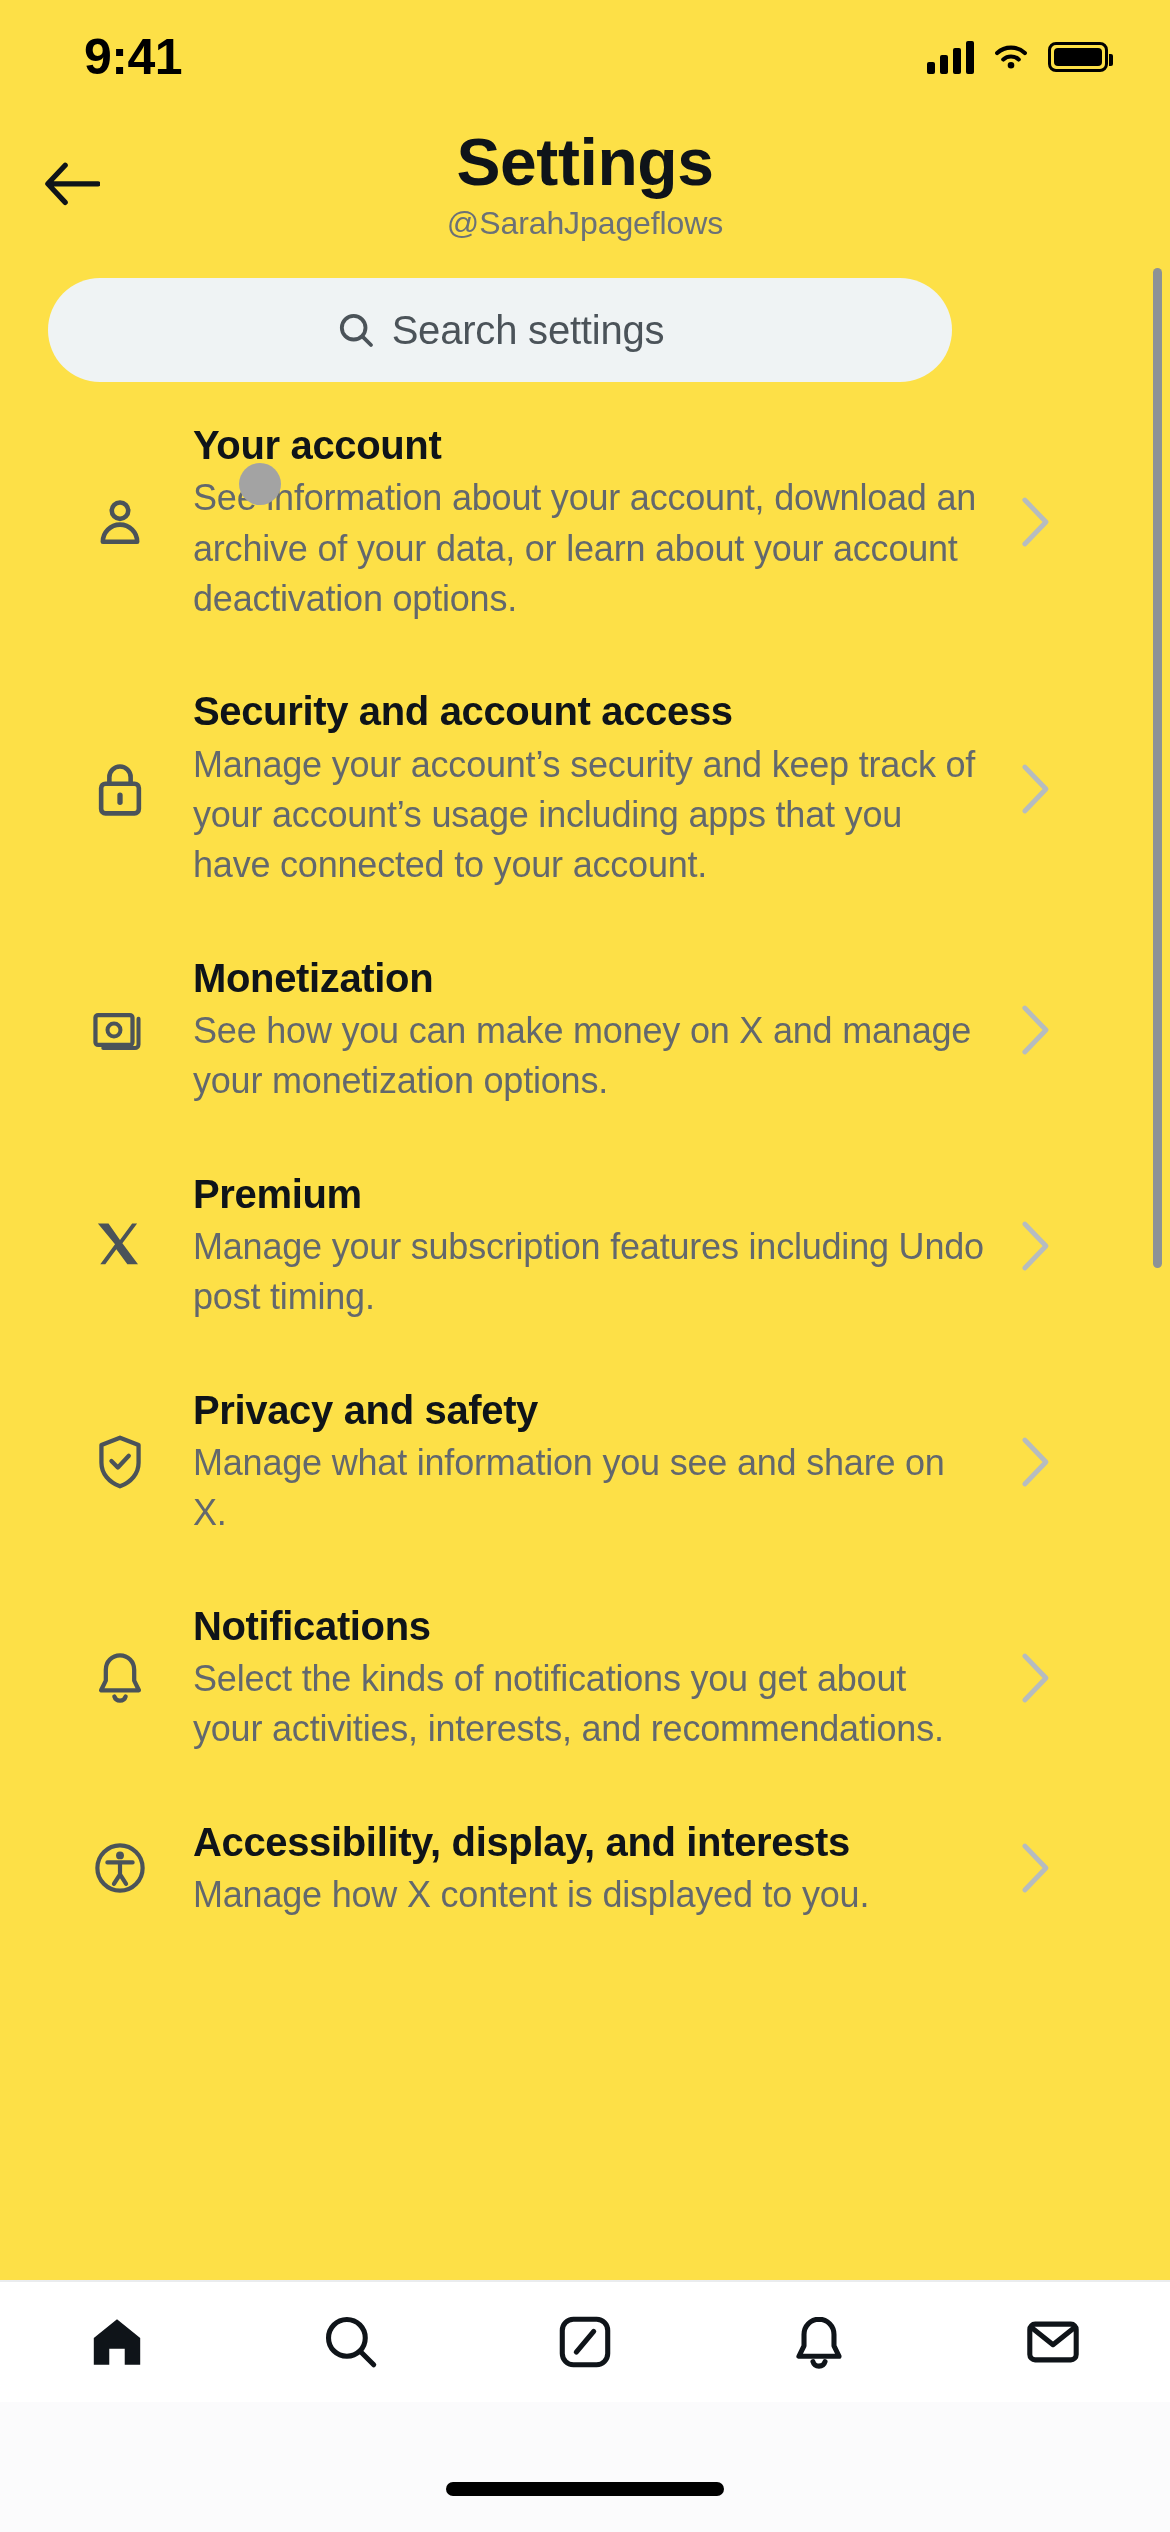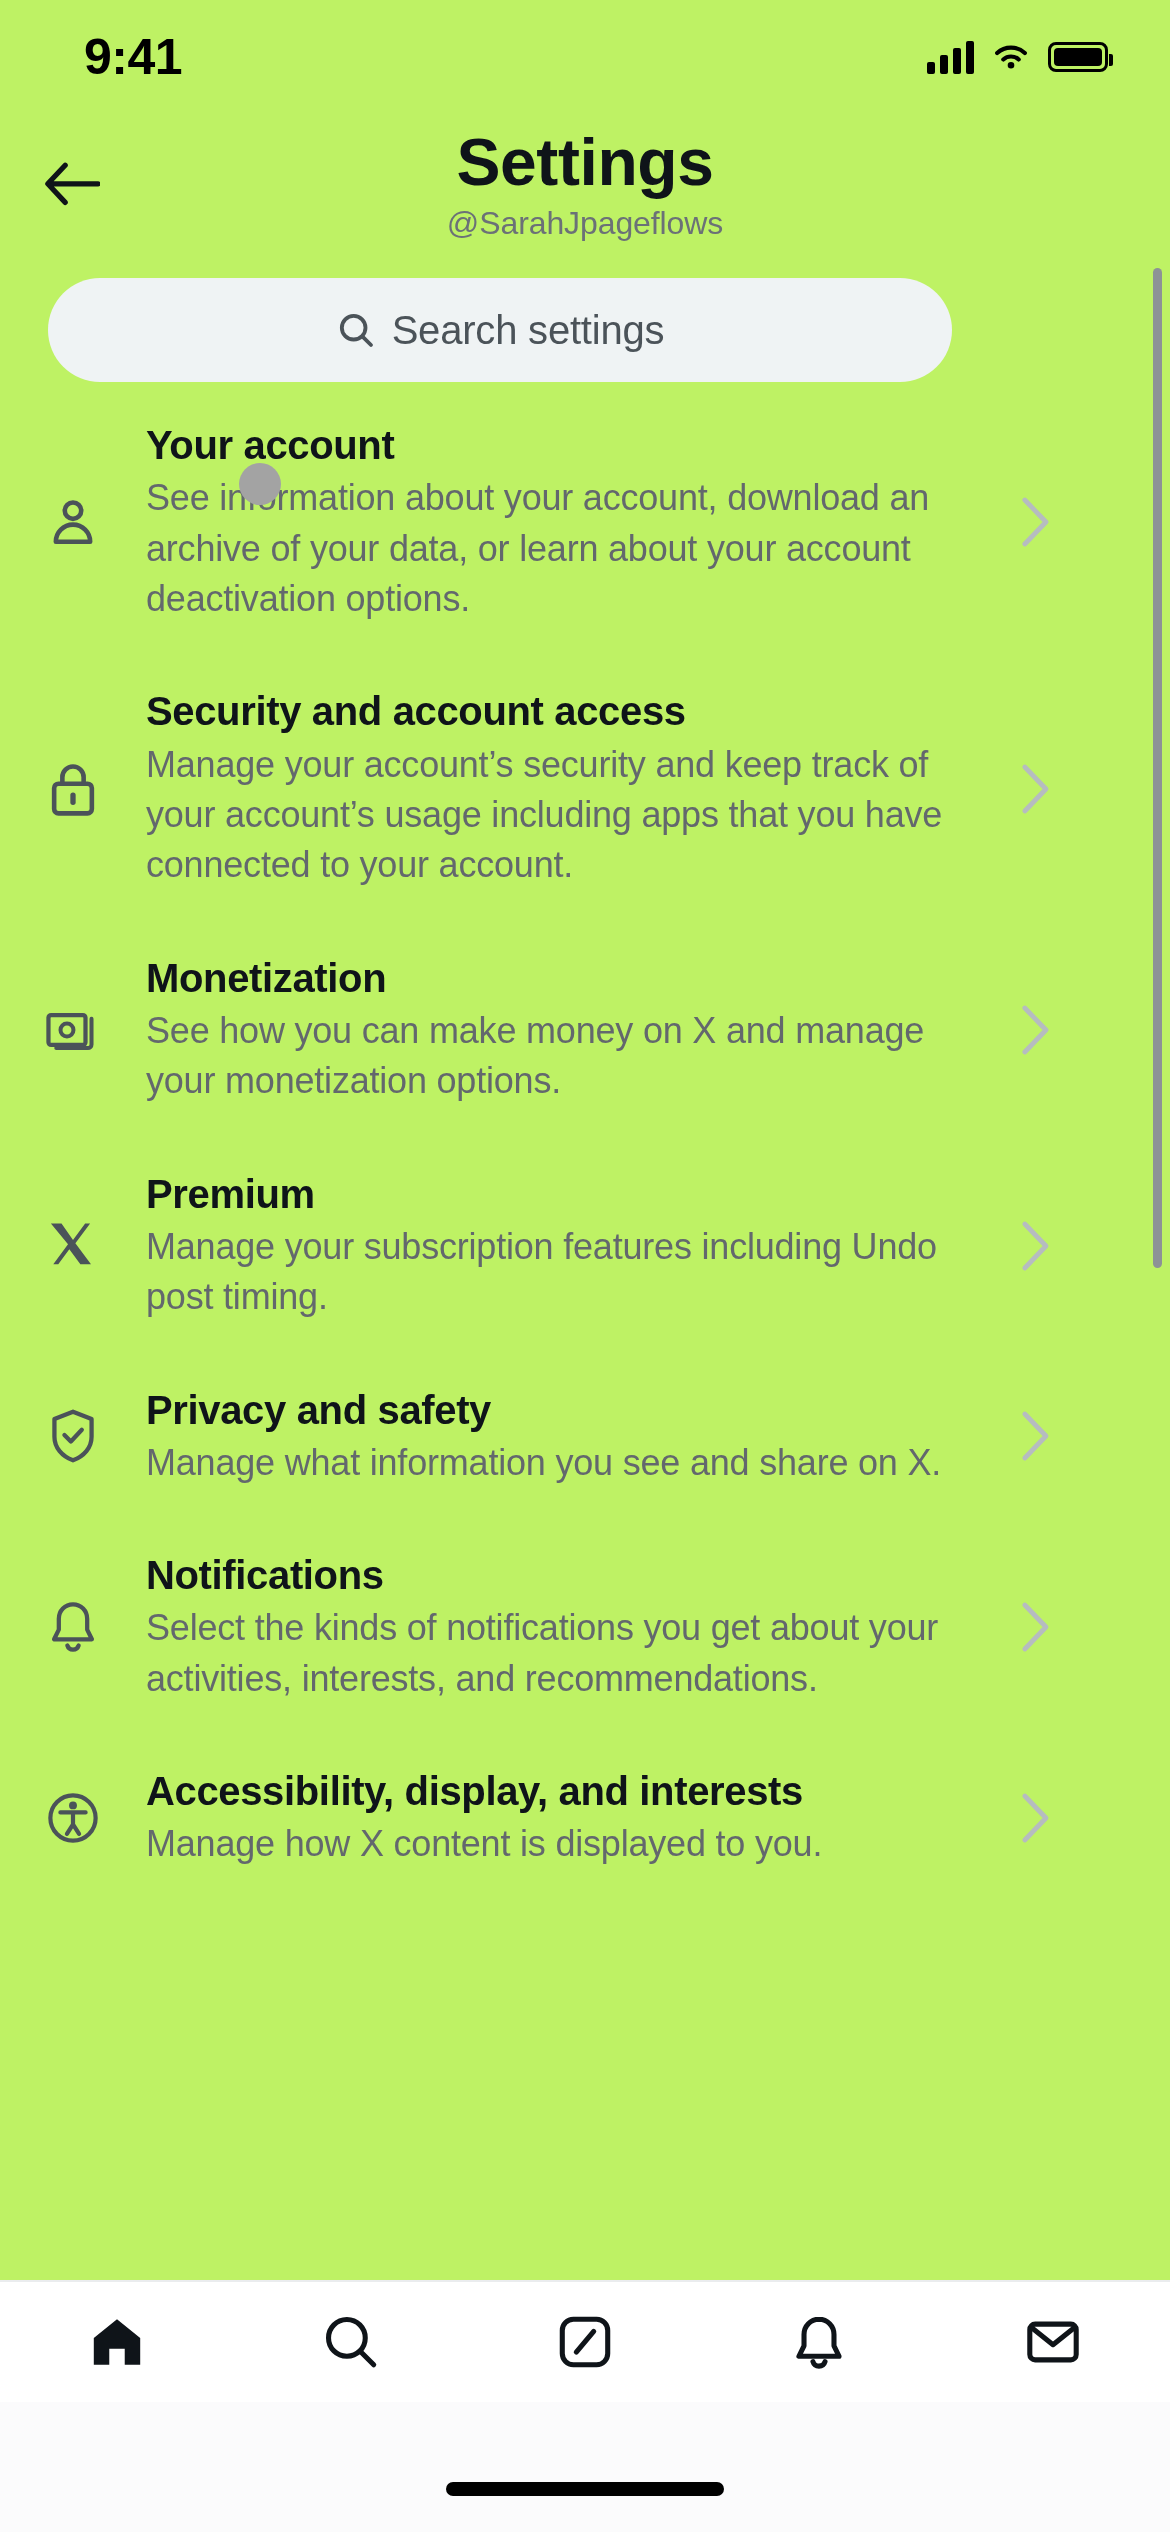--- a/index.html
+++ b/index.html
@@ -3,21 +3,21 @@
 <meta charset="utf-8">
 <style>
   * { margin:0; padding:0; box-sizing:border-box; }
   html, body {
     width:1170px; height:2532px;
     background:#ffffff;
     font-family:"Liberation Sans", sans-serif;
     -webkit-font-smoothing:antialiased;
     overflow:hidden;
   }
-  .phone { position:relative; width:1170px; height:2532px; background:#bef264; }
+  .phone { position:relative; width:1170px; height:2532px; background:#fde047; }
 
   
   .statusbar {
     position:absolute; top:0; left:0; width:1170px; height:100px;
     display:flex; align-items:center; justify-content:space-between;
     padding:0 62px;
   }
   .status-time {
     font-size:50px; font-weight:700; color:#000;
     letter-spacing:-0.5px; padding-top:14px; padding-left:22px;
@@ -60,20 +60,21 @@
   .search-pill {
     height:104px; background:#eff3f4; border-radius:52px;
     display:flex; align-items:center; justify-content:center; gap:16px;
   }
   .search-text { font-size:40px; color:#4b5359; letter-spacing:-0.2px; }
 
   
   .list {
     position:absolute; top:420px; left:0; width:1102px; height:1990px;
     overflow:hidden;
+    padding-left:47px;
   }
   .row {
     position:relative; display:flex; align-items:center;
     padding:0 30px 0 0; min-height:0;
   }
   .row-icon {
     width:146px; flex:0 0 146px; display:flex; align-items:center;
     justify-content:center; color:#4b5359;
   }
   .row-body { flex:1 1 auto; padding-right:18px; }

